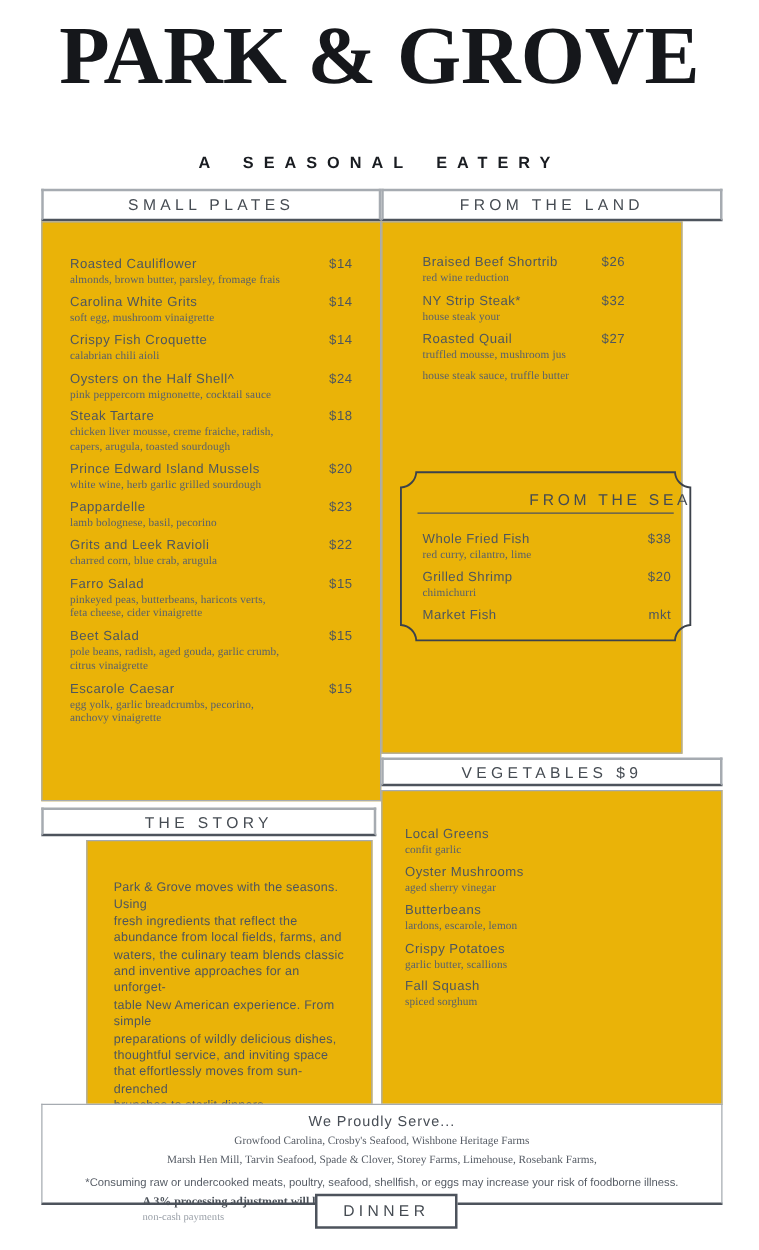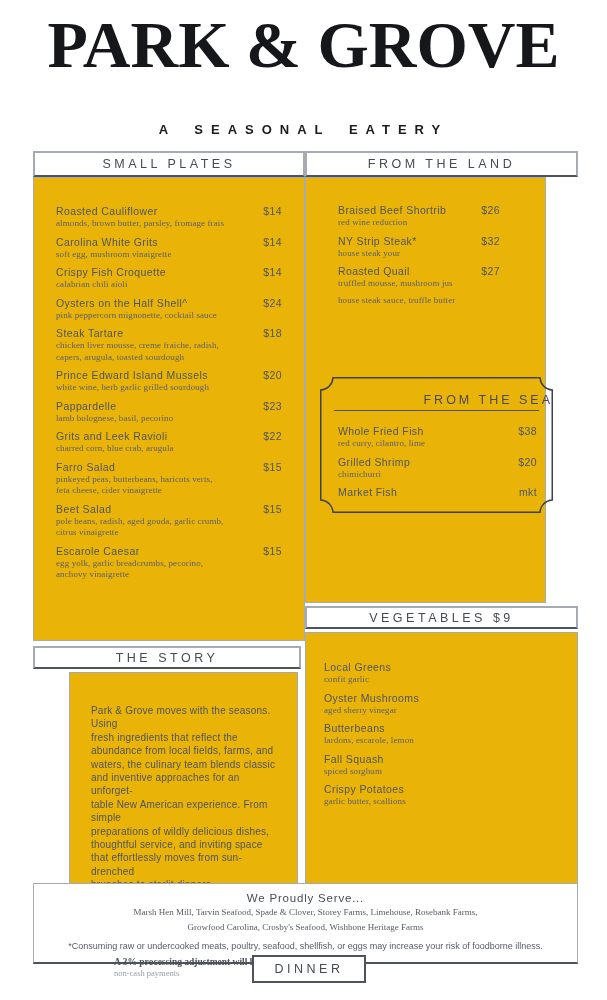--- a/index.html
+++ b/index.html
@@ -252,36 +252,36 @@
       <div class="item-desc">aged sherry vinegar</div>
     </div>
     <div class="item">
       <div class="item-row">
           <span class="item-name">Butterbeans</span>
         </div>
       <div class="item-desc">lardons, escarole, lemon</div>
     </div>
     <div class="item">
       <div class="item-row">
+          <span class="item-name">Crispy Potatoes</span>
+        </div>
+      <div class="item-desc">garlic butter, scallions</div>
+    </div>
+    <div class="item">
+      <div class="item-row">
           <span class="item-name">Fall Squash</span>
         </div>
       <div class="item-desc">spiced sorghum</div>
-    </div>
-    <div class="item">
-      <div class="item-row">
-          <span class="item-name">Crispy Potatoes</span>
-        </div>
-      <div class="item-desc">garlic butter, scallions</div>
     </div>
   </div>
 
   <div class="abs footer">
     <div class="footer-serve">We Proudly Serve...</div>
+    <div class="footer-purveyors">Growfood Carolina, Crosby's Seafood, Wishbone Heritage Farms</div>
     <div class="footer-purveyors">Marsh Hen Mill, Tarvin Seafood, Spade &amp; Clover, Storey Farms, Limehouse, Rosebank Farms,</div>
-    <div class="footer-purveyors">Growfood Carolina, Crosby's Seafood, Wishbone Heritage Farms</div>
     <div class="footer-disclaimer">*Consuming raw or undercooked meats, poultry, seafood, shellfish, or eggs may increase your risk of foodborne illness.</div>
     <div class="footer-processing">A 3% processing adjustment will be applied for</div>
     <div class="footer-noncash">non-cash payments</div>
   </div>
 
   <div class="abs badge">
     <span>DINNER</span>
   </div>
 
 </div>

